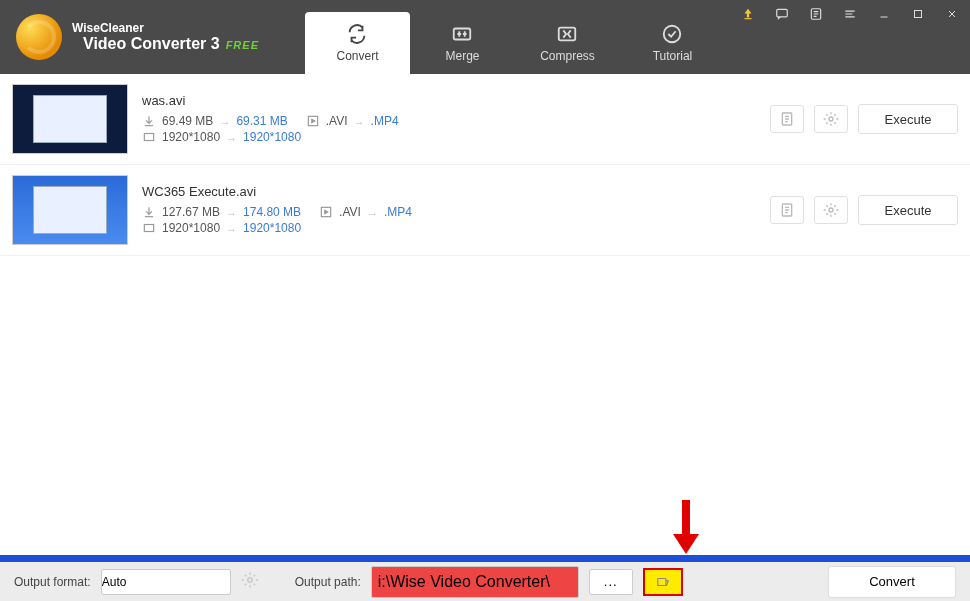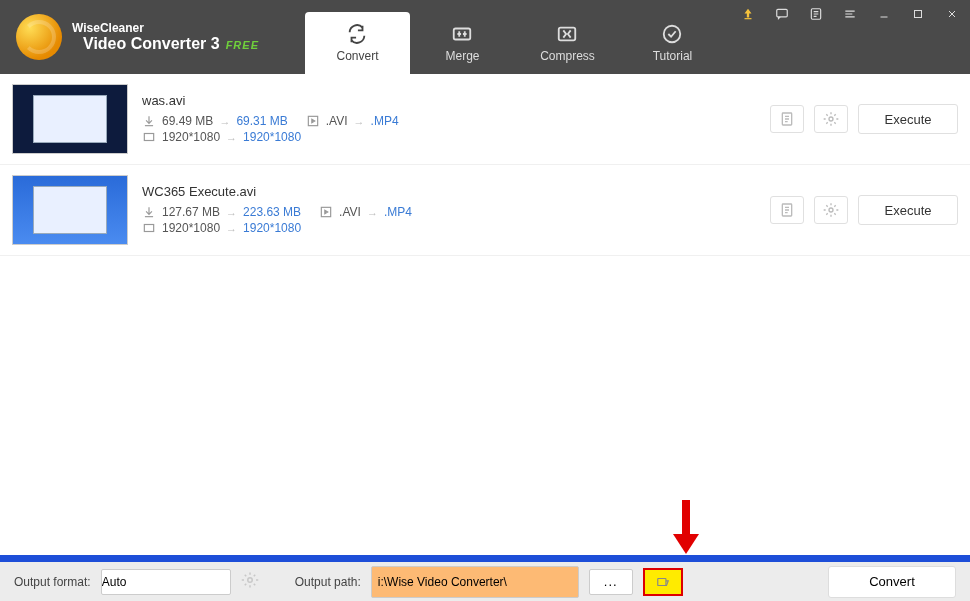--- a/index.html
+++ b/index.html
@@ -118,22 +118,22 @@
     font-size: 12px; color: #444;
   }
   .out-select {
     width: 130px; height: 26px;
     border: 1px solid #ccc; border-radius: 2px;
     background: #fff; font-size: 12px; padding: 2px 0;
   }
   .settings-gear { color: #bbb; margin-right: 26px; cursor: pointer; }
   .path-input {
     width: 208px; height: 32px;
-    border: 1px solid #ccc; border-radius: 2px; background: #fdba74;
-    font-size: 12px; padding: 2px 6px;
+    border: 1px solid #ccc; border-radius: 2px; background: #ef4444;
+    font-size: 16px; padding: 2px 6px;
   }
   .browse-btn {
     width: 44px; height: 26px;
     border: 1px solid #ccc; border-radius: 2px; background: #fff;
     font-size: 13px; cursor: pointer; letter-spacing: 1px;
   }
   .open-folder-btn {
     width: 40px; height: 28px;
     border: 2px solid #d00; background: #ffeb00;
     display: inline-flex; align-items: center; justify-content: center;
@@ -306,21 +306,21 @@
       <div class="file-name">WC365 Execute.avi</div>
       <div class="meta-line">
         <span class="meta-ico">
             <svg viewBox="0 0 24 24" fill="none" stroke="#999" stroke-width="2">
               <path d="M12 4v12M7 11l5 5 5-5"></path>
               <path d="M5 20h14"></path>
             </svg>
           </span>
         <span>127.67 MB</span>
         <span class="arrow">→</span>
-        <span class="blue">223.63 MB</span>
+        <span class="blue">174.80 MB</span>
         <span style="width:6px"></span>
         <span class="meta-ico">
             <svg viewBox="0 0 24 24" fill="none" stroke="#999" stroke-width="2">
               <rect x="4" y="4" width="16" height="16"></rect>
               <path d="M10 9l5 3-5 3z" fill="#999"></path>
             </svg>
           </span>
         <span>.AVI</span>
         <span class="arrow">→</span>
         <span class="blue">.MP4</span>

